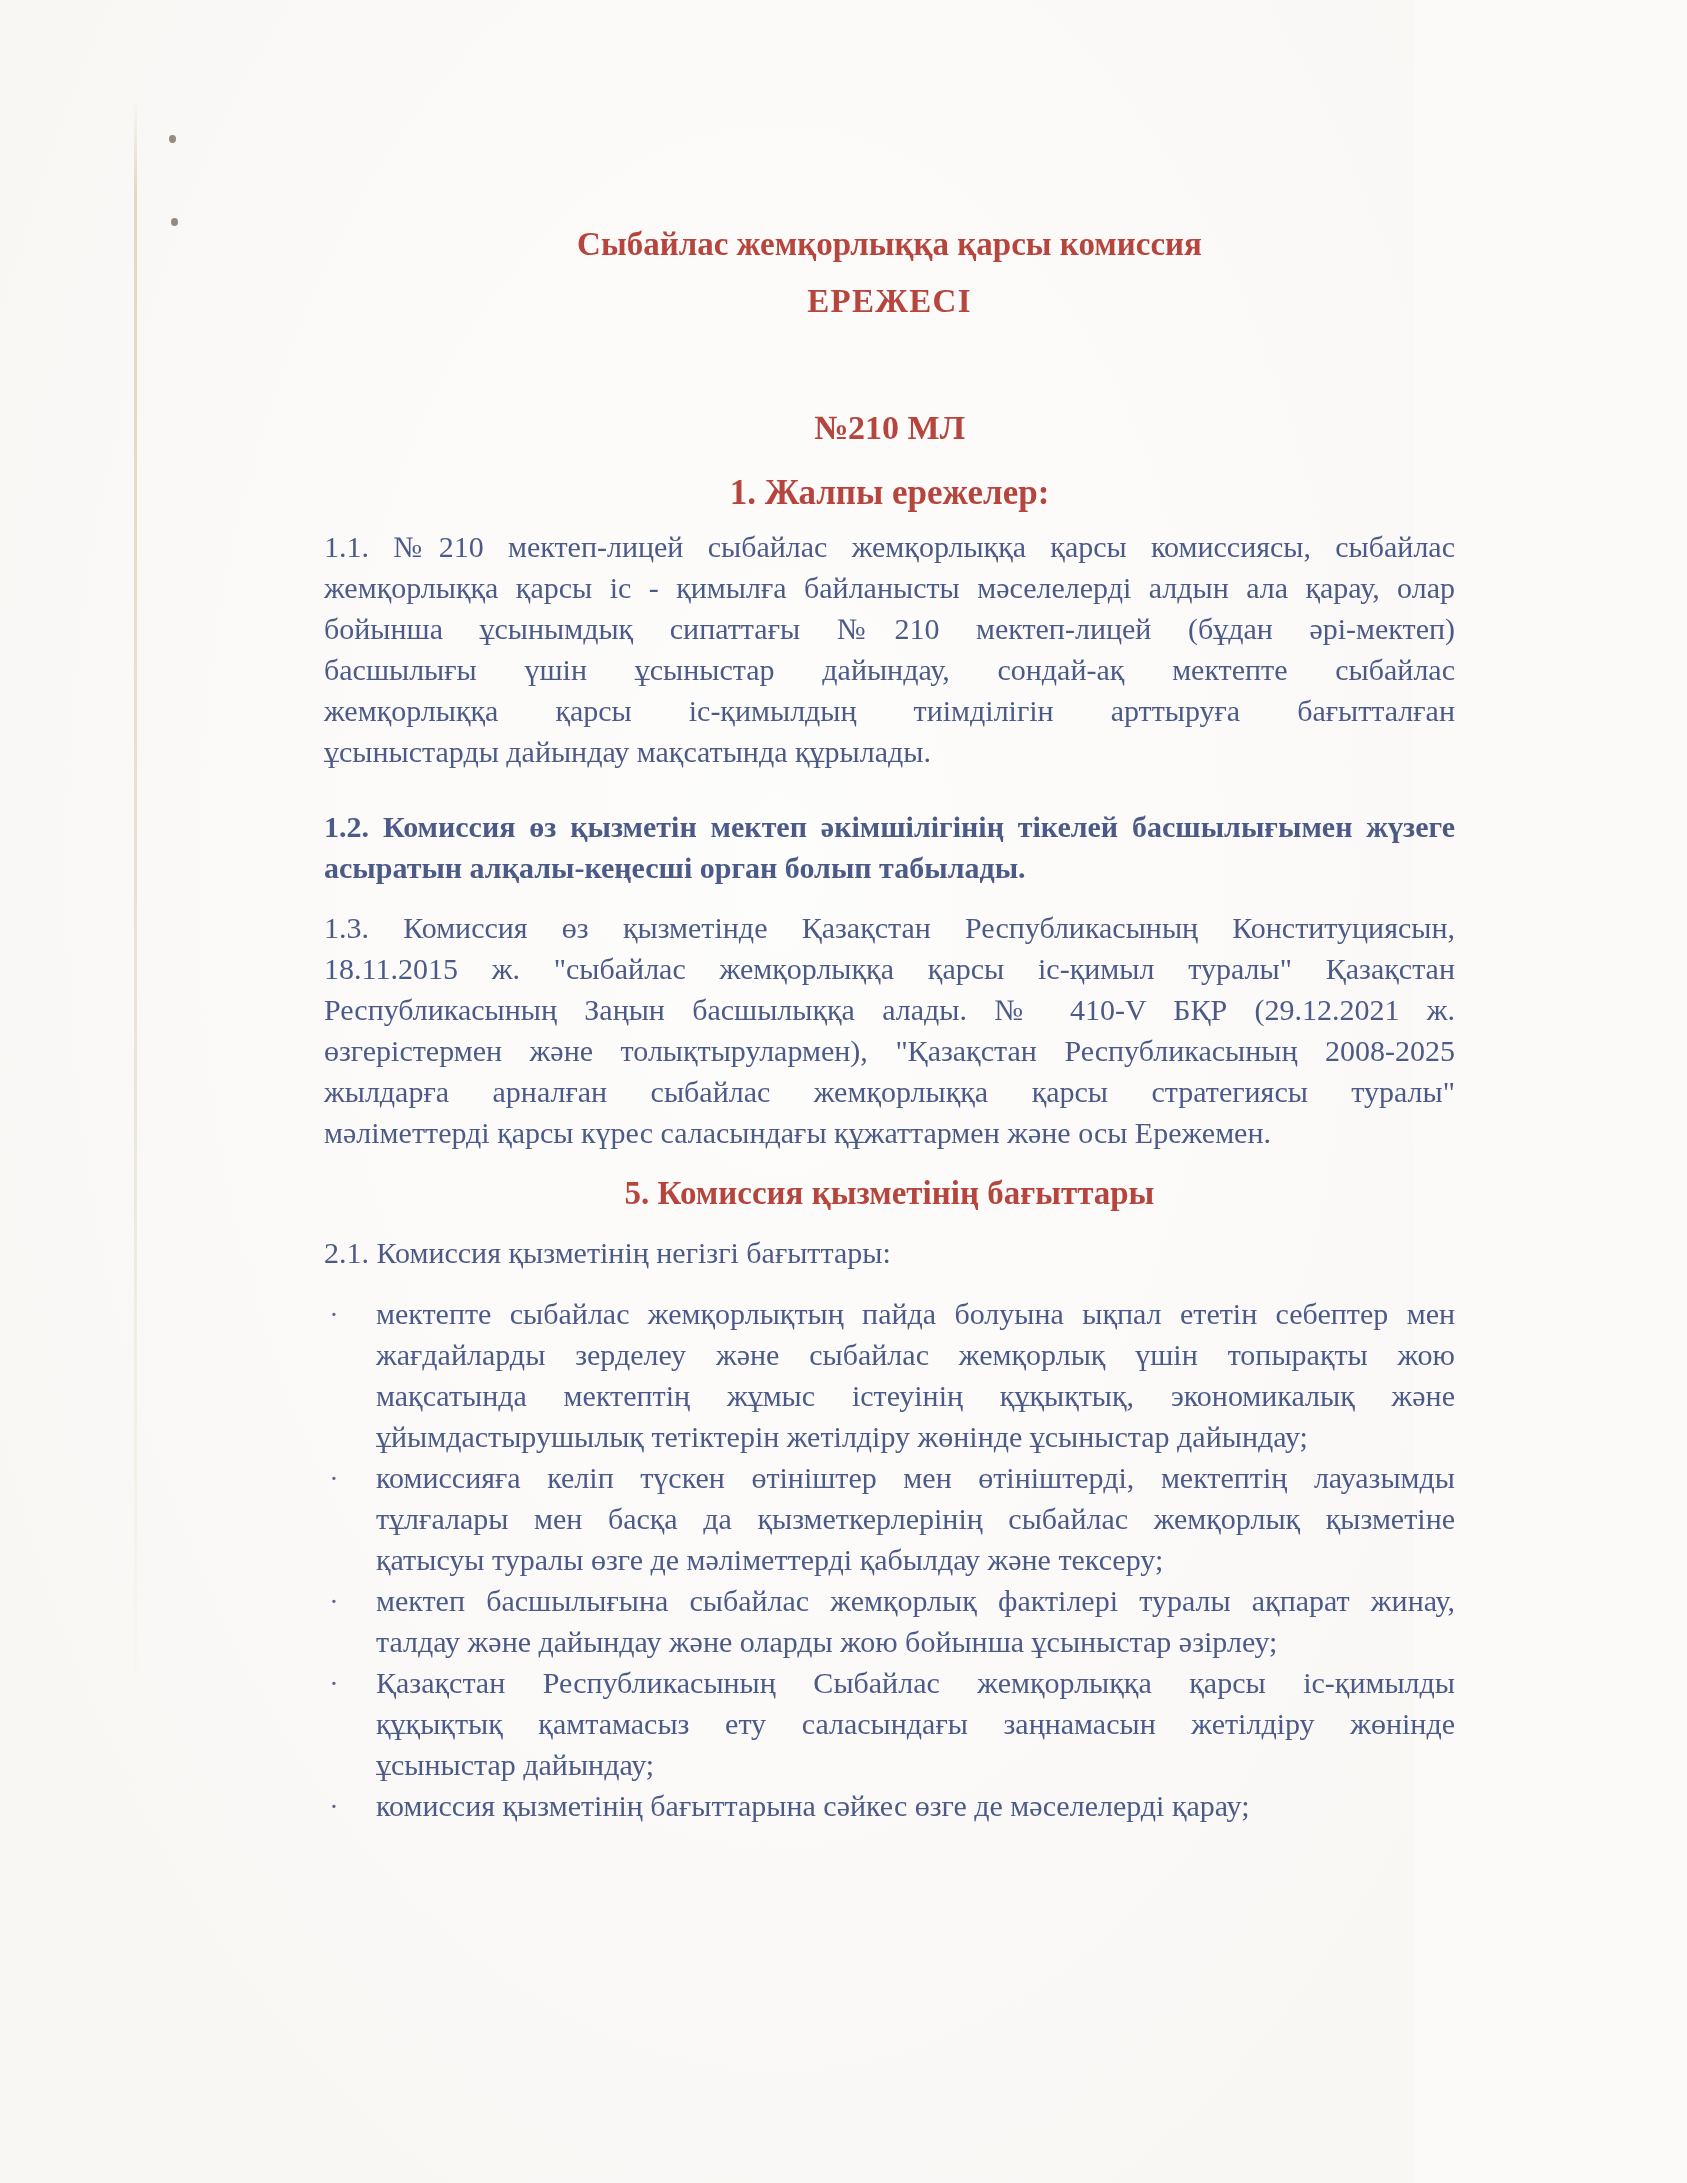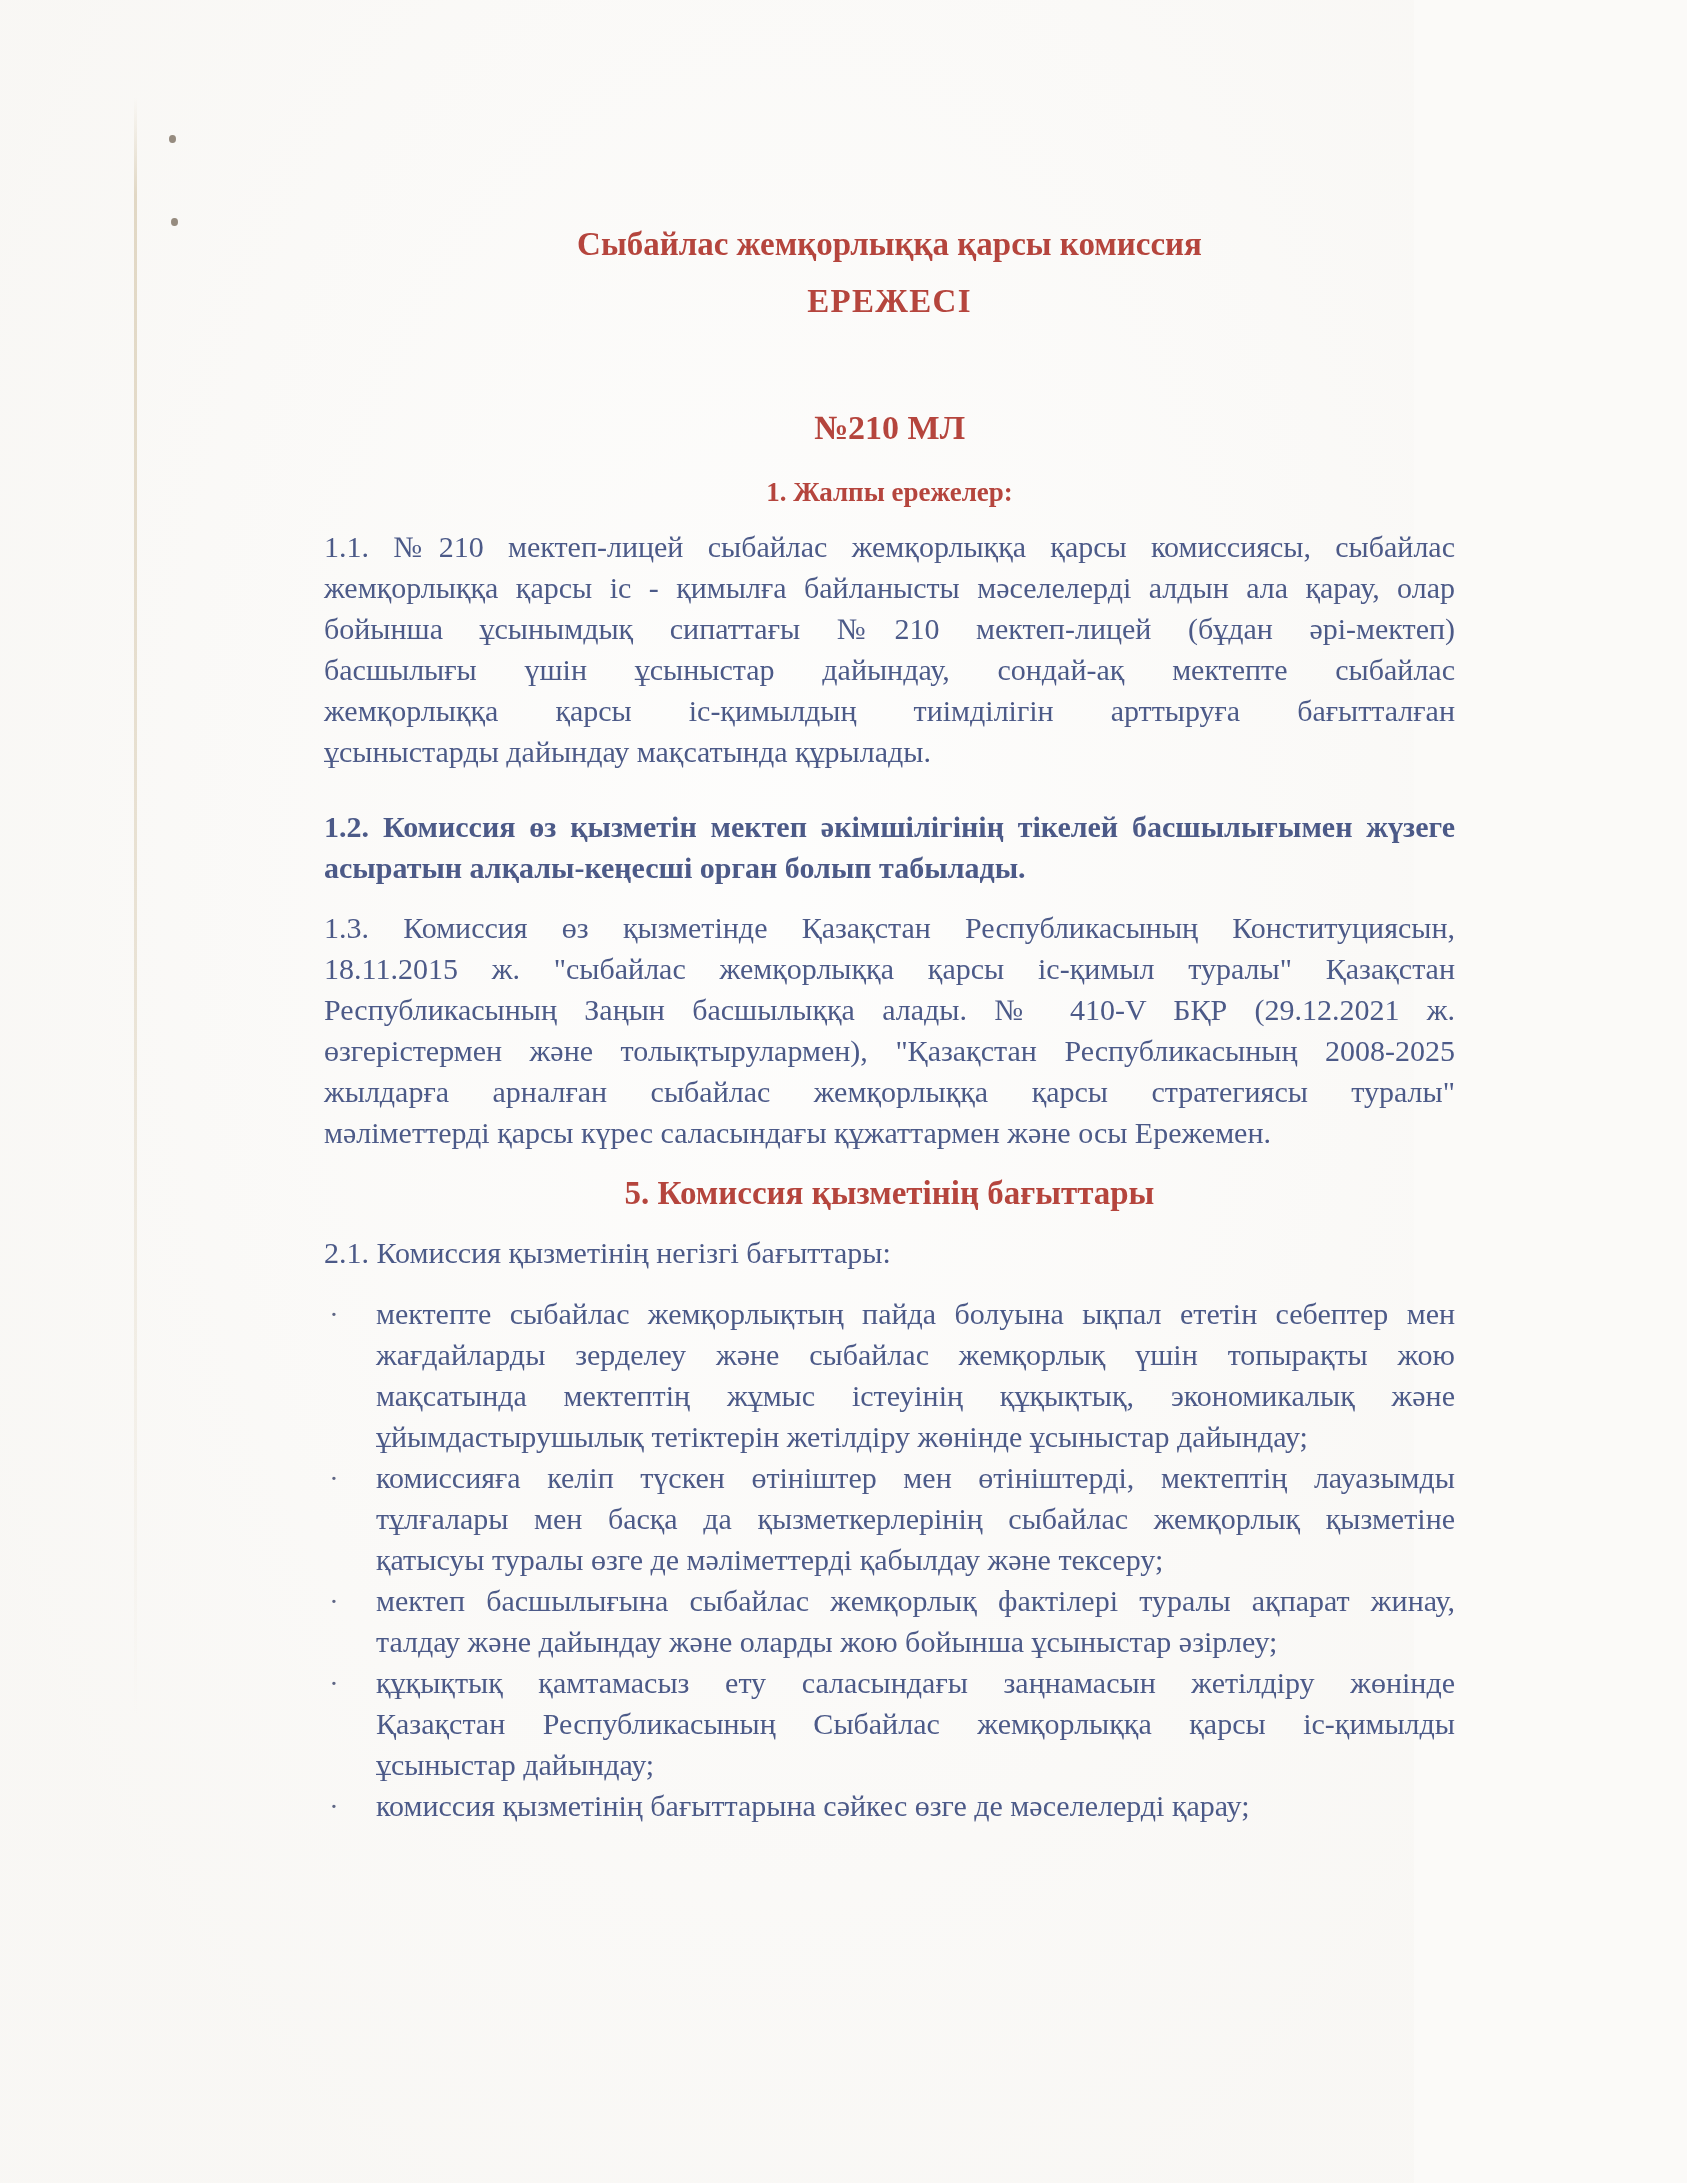--- a/index.html
+++ b/index.html
@@ -52,21 +52,21 @@
   }
   .red {
     color: #b5453d;
     font-weight: bold;
   }
   .center { text-align: center; }
 
   .title    { margin: 224px 0 0 0; font-size: 33px; line-height: 41px; }
   .subtitle { margin: 16px 0 0 0;  font-size: 33px; line-height: 41px; letter-spacing: 1.3px; }
   .docnum   { margin: 85px 0 0 0; font-size: 34px; line-height: 41px; }
-  .sec1head { margin: 24px 0 12px 0;  font-size: 27px; line-height: 41px; }
+  .sec1head { margin: 24px 0 12px 0;  font-size: 35px; line-height: 41px; }
   .sec2head { margin: 20px 0 0 0;  font-size: 33px; line-height: 41px; }
 
   .para, .btext {
     color: #4c5a88;
     font-size: 30px;
     line-height: 41px;
   }
   .p11   { margin-top: 13.2px; }
   .p12   { margin-top: 34px; font-weight: bold; }
   .p13   { margin-top: 18.5px; }
@@ -157,22 +157,22 @@
       <li class="bullet">
         <span class="marker">·</span>
         <div class="btext">
             <div class="tline">мектеп басшылығына сыбайлас жемқорлық фактілері туралы ақпарат жинау,</div>
             <div class="tline last">талдау және дайындау және оларды жою бойынша ұсыныстар әзірлеу;</div>
           </div>
       </li>
       <li class="bullet">
         <span class="marker">·</span>
         <div class="btext">
+            <div class="tline">Қазақстан Республикасының Сыбайлас жемқорлыққа қарсы іс-қимылды</div>
             <div class="tline">құқықтық қамтамасыз ету саласындағы заңнамасын жетілдіру жөнінде</div>
-            <div class="tline">Қазақстан Республикасының Сыбайлас жемқорлыққа қарсы іс-қимылды</div>
             <div class="tline last">ұсыныстар дайындау;</div>
           </div>
       </li>
       <li class="bullet">
         <span class="marker">·</span>
         <div class="btext">
             <div class="tline last">комиссия қызметінің бағыттарына сәйкес өзге де мәселелерді қарау;</div>
           </div>
       </li>
     </ul>

